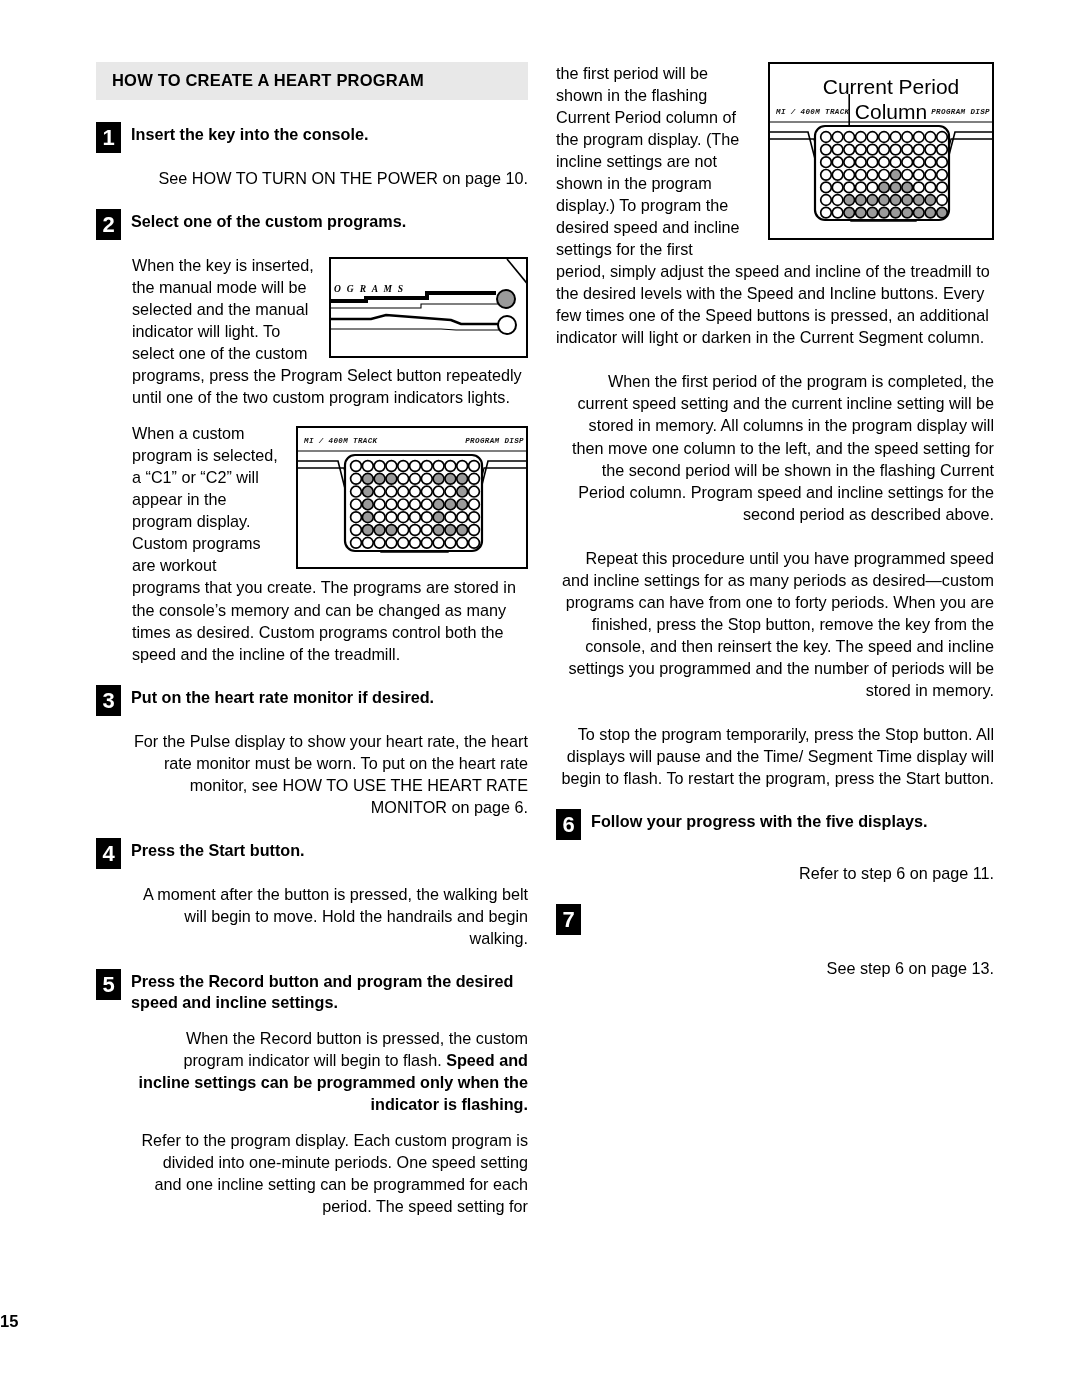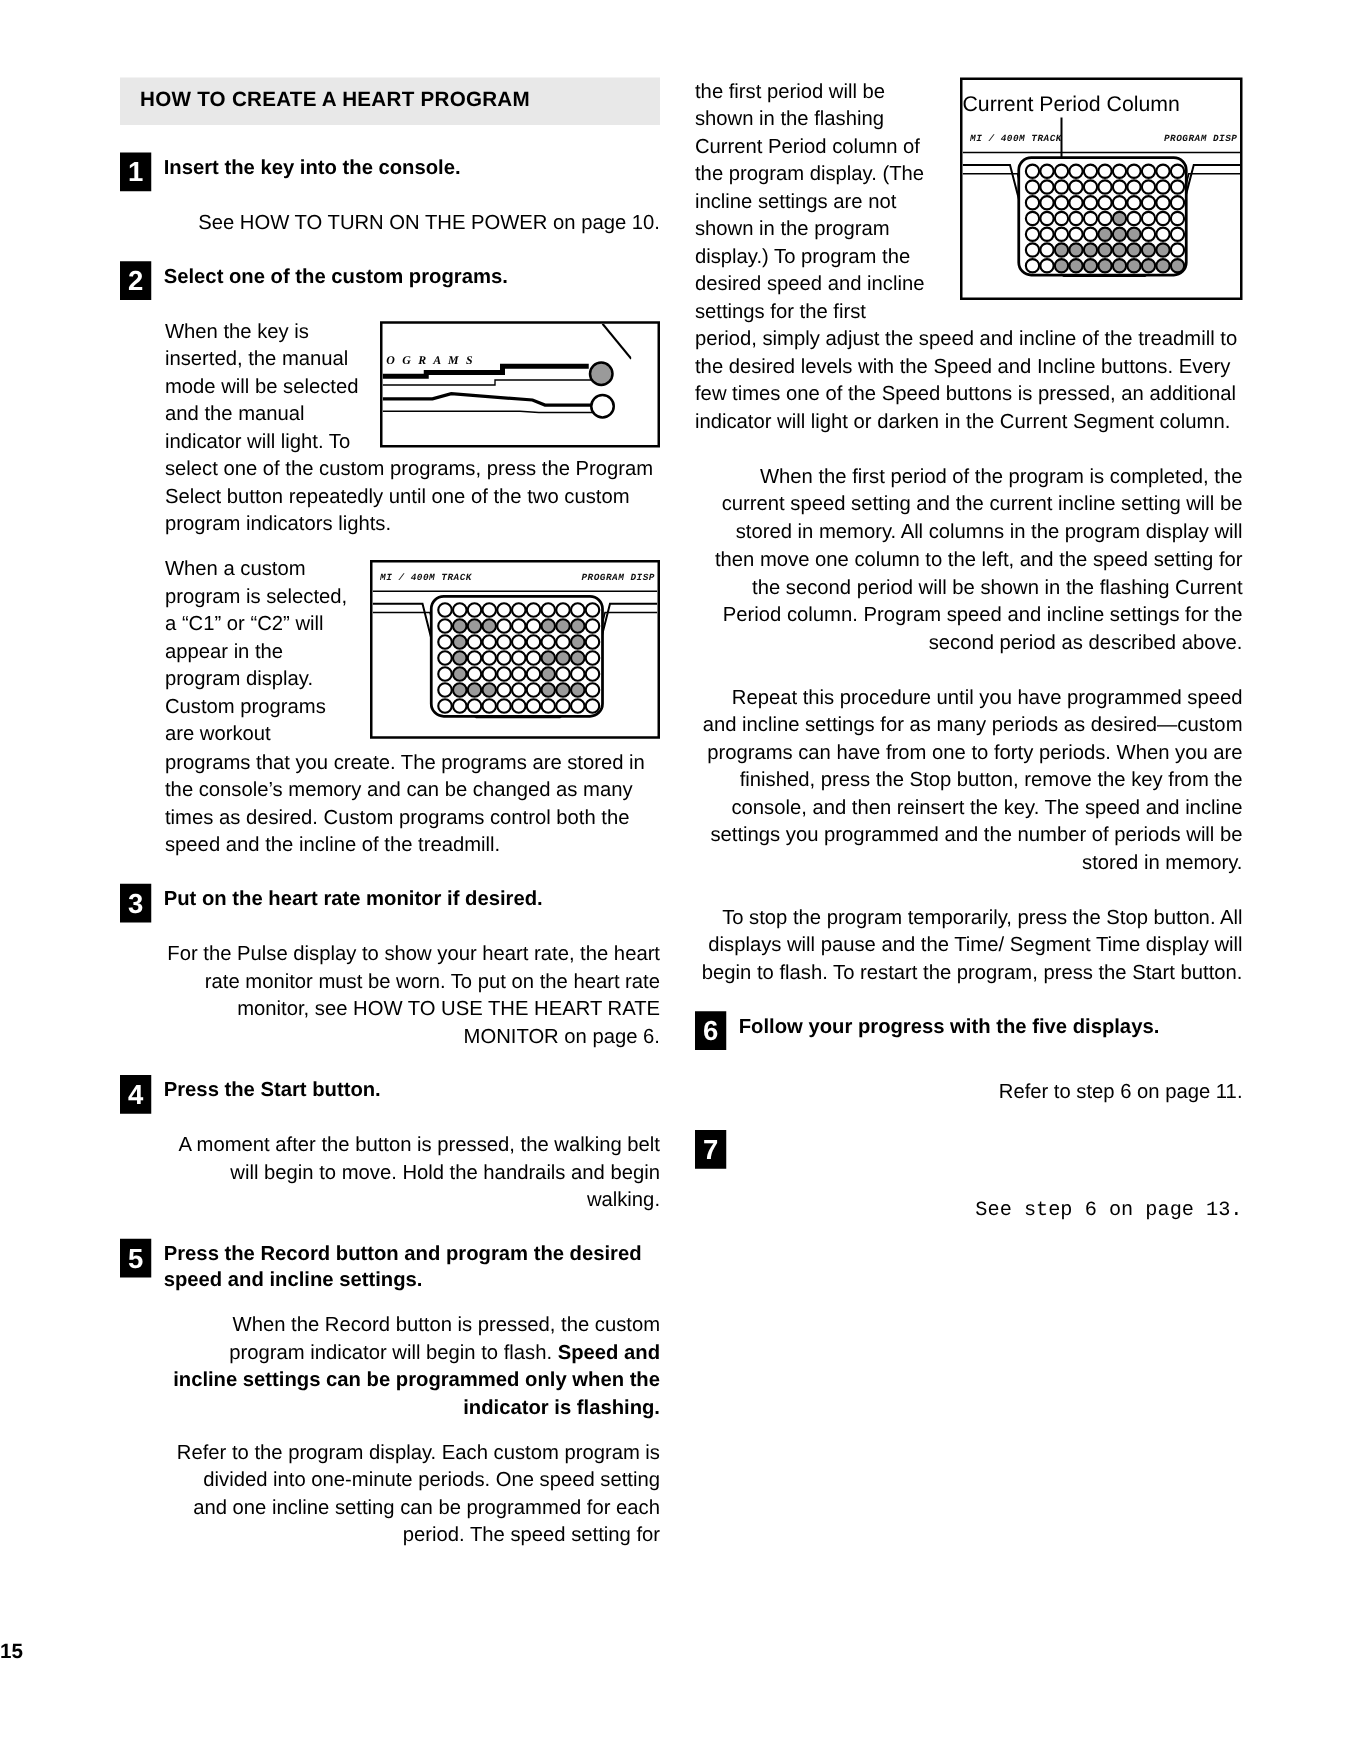--- a/index.html
+++ b/index.html
@@ -90,21 +90,21 @@
   .wrap-para {
     font-size: 16.2px;
     line-height: 1.36;
     margin: 14px 0 0 36px;
   }
   .flow-clear { clear: both; }
 
   
   .fig-console {
     float: right;
-    width: 224px; height: 101px;
+    width: 199px; height: 101px;
     margin: 3px 0 4px 14px;
     border: 2px solid #000;
     background: #fff;
     position: relative;
     overflow: hidden;
   }
   .fig-display {
     float: right;
     width: 232px; height: 143px;
     margin: 4px 0 6px 12px;
@@ -118,22 +118,24 @@
     left: 768px; top: 62px;
     width: 226px; height: 178px;
     border: 2px solid #000;
     background: #fff;
     overflow: hidden;
   }
 
   .fig-label-lead {
     position: absolute;
     top: 10px; left: 0; right: 0;
-    font-size: 17px;
+    text-align: center;
+    font-size: 21px;
     line-height: 1.2;
+    padding-left: 20px;
   }
   .fig-microlabel {
     position: absolute;
     font-family: Liberation Mono, monospace;
     font-style: italic;
     font-weight: bold;
     font-size: 7.5px;
     letter-spacing: 0.4px;
     white-space: nowrap;
     color: #111;
@@ -339,21 +341,21 @@
 
     <div class="step">
       <div class="step-num">6</div>
       <div class="step-title">Follow your progress with the five displays.</div>
     </div>
     <p class="body indent" style="margin-left:36px;">Refer to step 6 on page 11.</p>
 
     <div class="step">
       <div class="step-num">7</div>
     </div>
-    <p class="body indent" style="margin-left:36px;font-family:Liberation Mono, monospace;">See step 6 on page 13.</p>
+    <p class="body indent" style="margin-left:36px;">See step 6 on page 13.</p>
 
   </div>
 
   <div class="fig-display-right">
     <div class="fig-label-lead">Current Period Column</div>
     <div class="fig-microlabel" style="left:6px; top:44px;">MI  /  400M TRACK</div>
     <div class="fig-microlabel" style="right:2px; top:44px;">PROGRAM DISP</div>
     <svg width="222" height="174" viewBox="0 0 222 174">
       <line x1="0" y1="58" x2="222" y2="58" stroke="#000" stroke-width="1.2"></line>
       <path d="M0 68 L38 68 L56 137 L78 151 L148 151 L167 137 L185 68 L222 68" stroke="#000" stroke-width="1.6" fill="none"></path>

